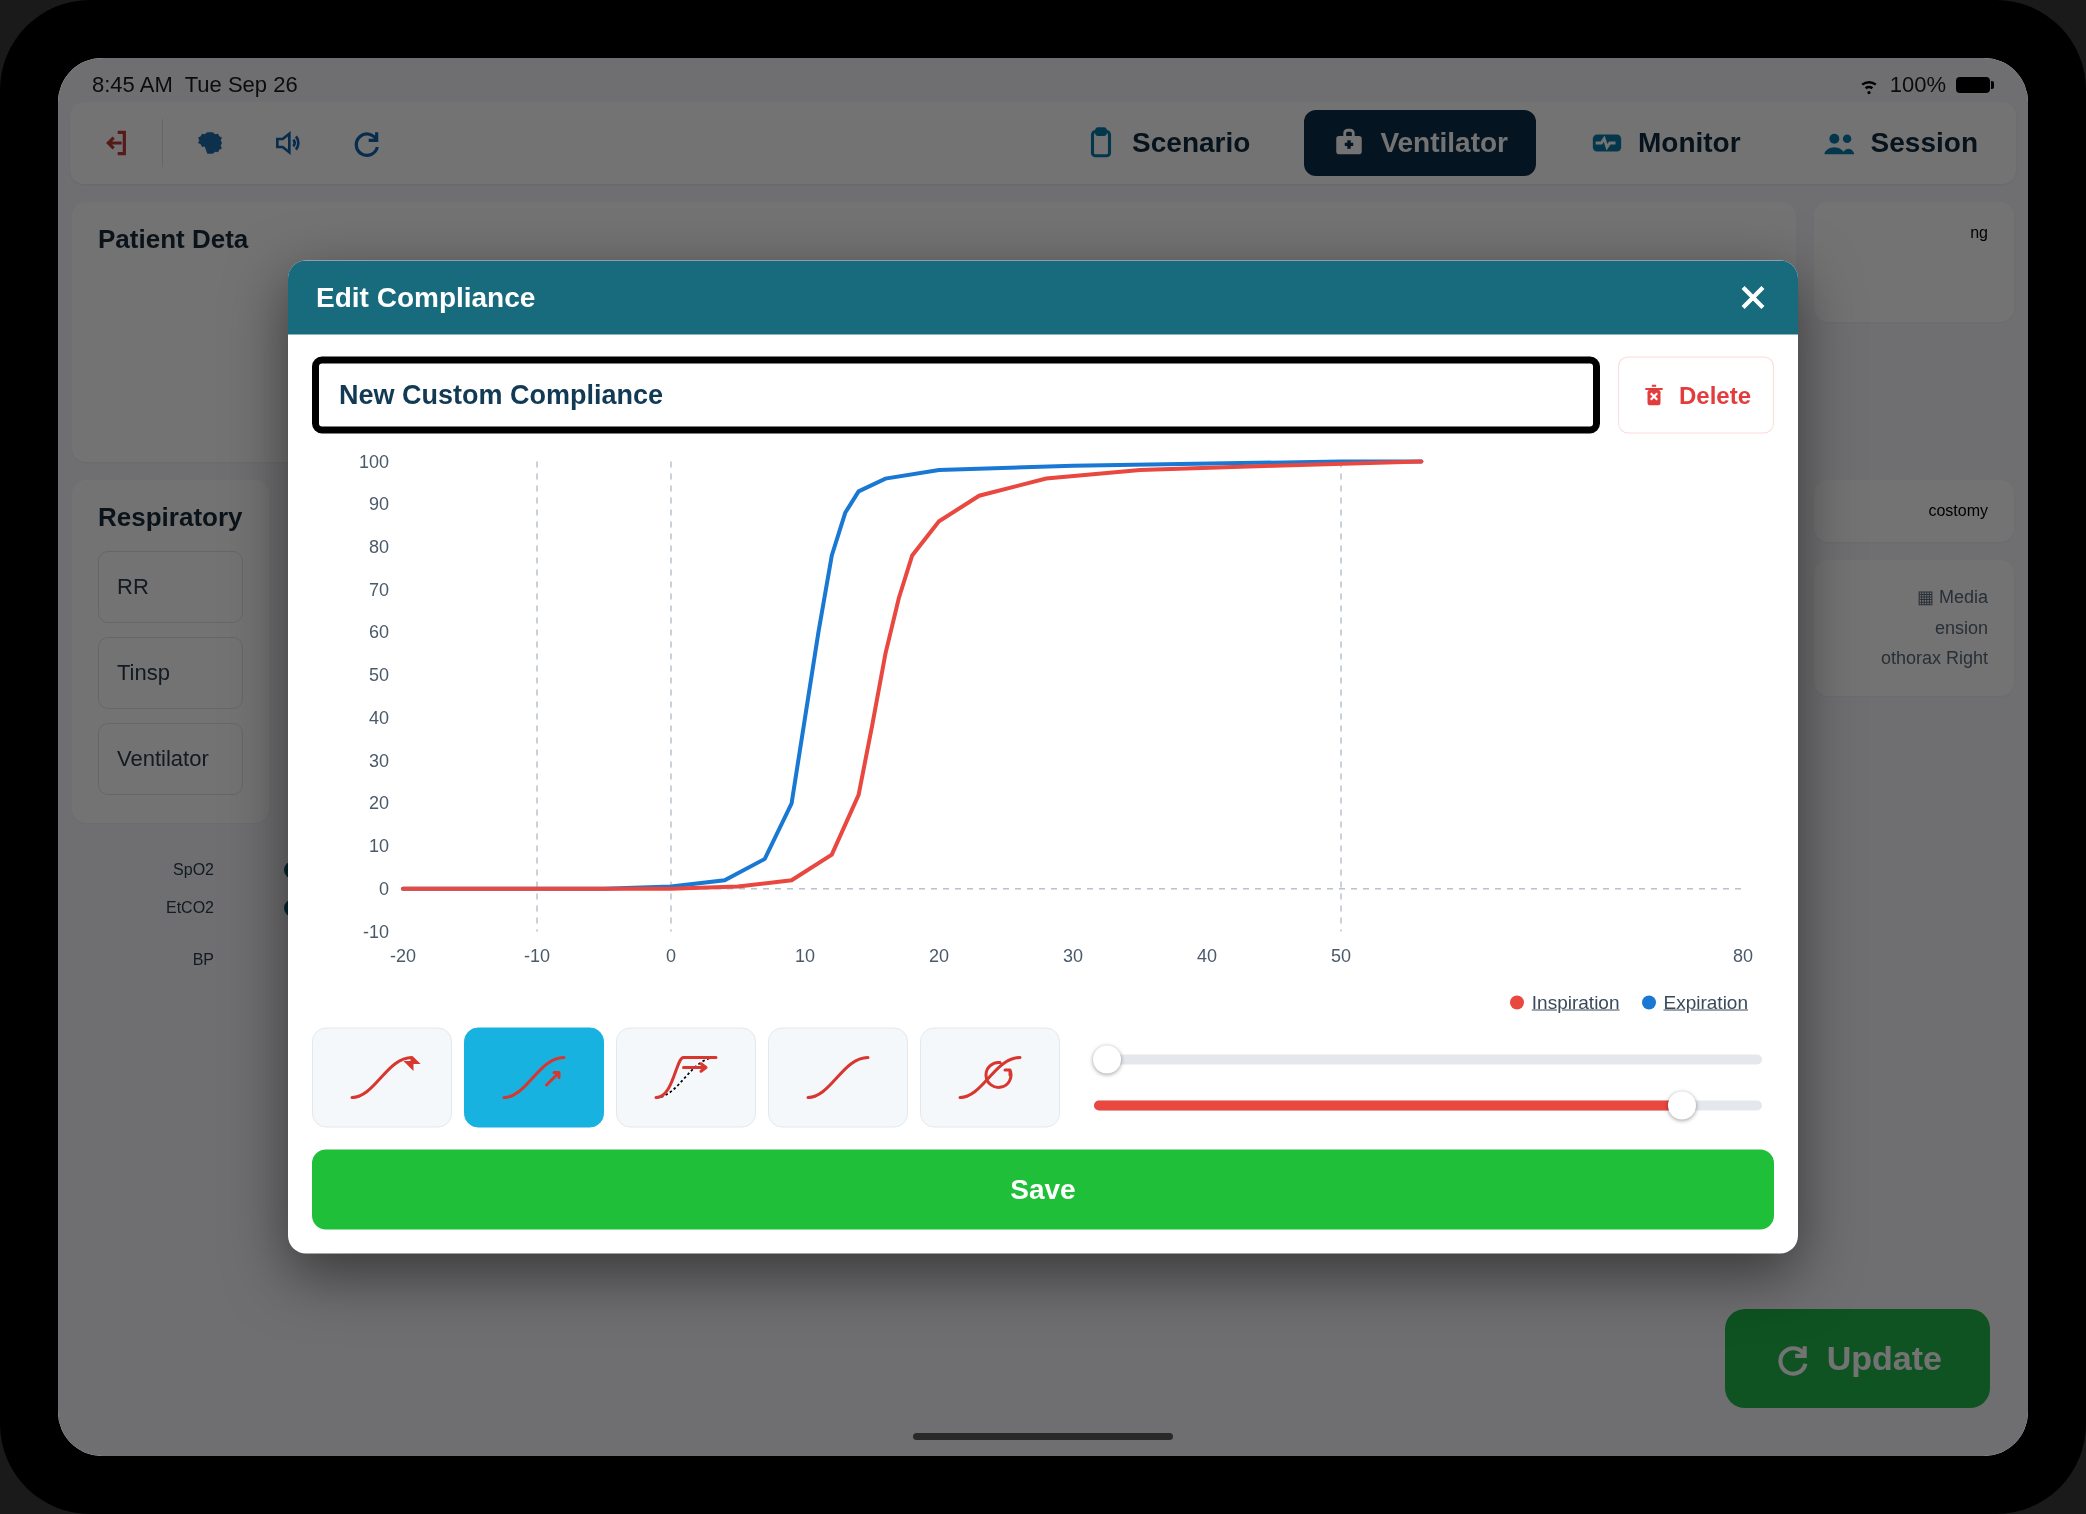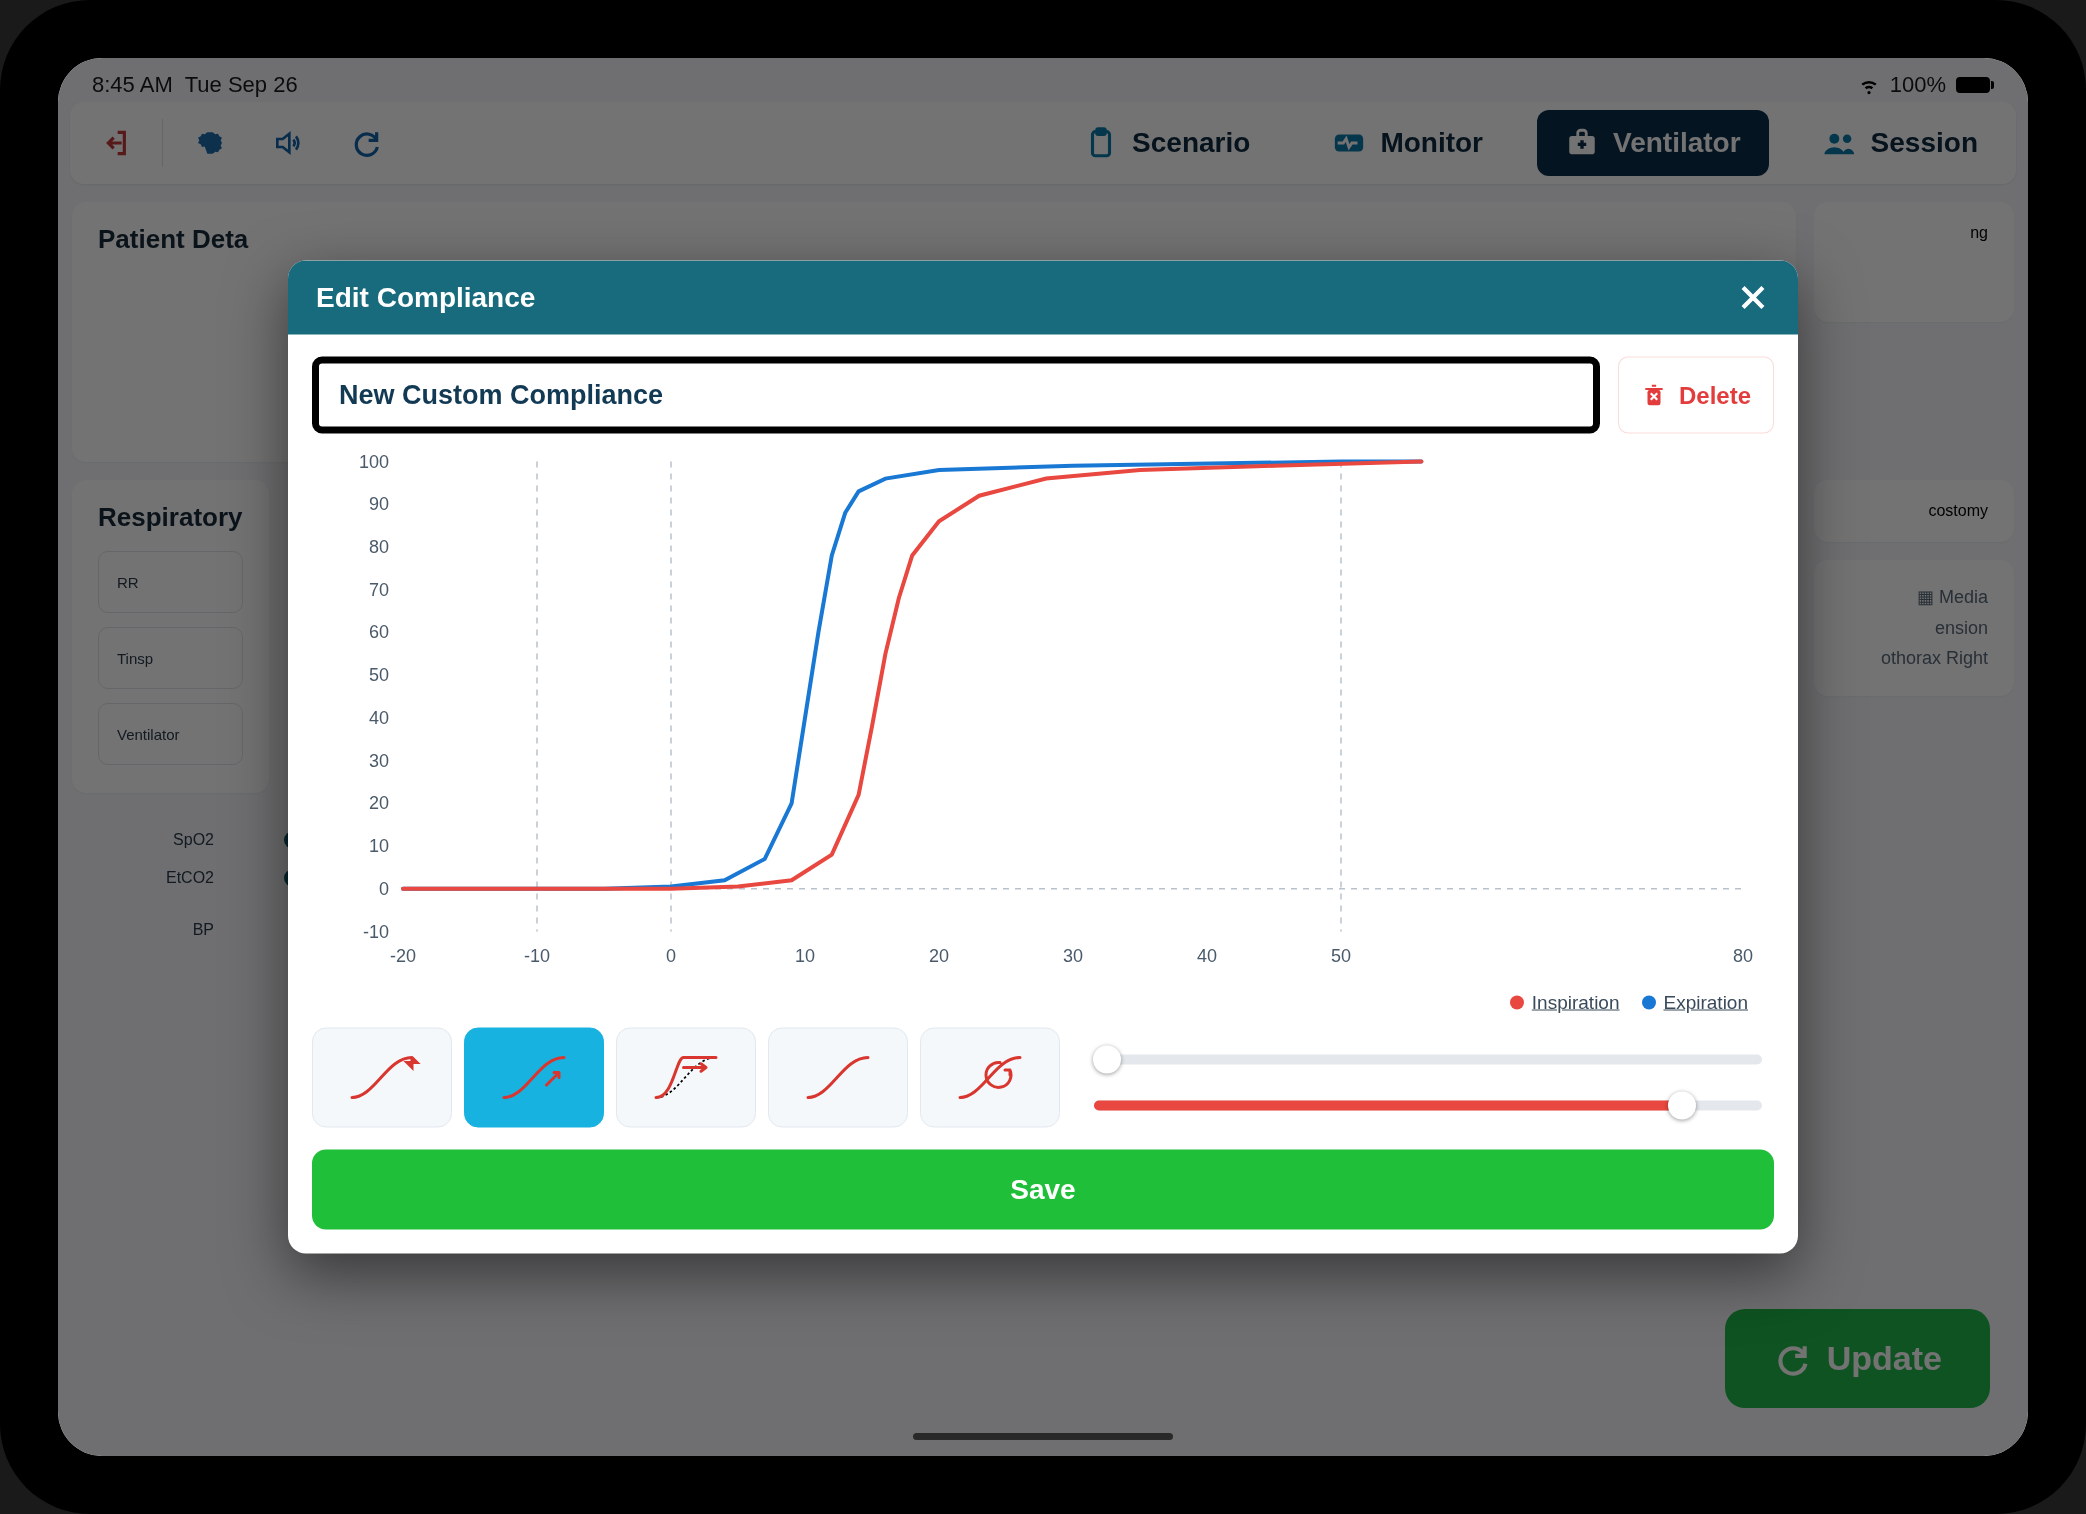--- a/index.html
+++ b/index.html
@@ -53,21 +53,21 @@
 .nav-tab.active { background:#0d2d4a; color:#fff; }
 .nav-tab svg { width:34px; height:34px; }
 
 
 .bg-content {
   display:flex; gap:18px; padding:18px 14px;
 }
 .panel { background:#fff; border-radius:14px; padding:22px 26px; box-shadow:0 1px 3px rgba(0,0,0,.05); }
 .panel-title { font-size:26px; color:#1a2a3a; font-weight:600; margin-bottom:18px; }
 .side-panel { flex:0 0 180px; display:flex; flex-direction:column; gap:20px; }
-.chip { height:62px; border:1px solid #dde3ea; border-radius:10px; display:flex; align-items:center; padding:0 18px; font-size:15px; color:#2a3a4a; }
+.chip { height:72px; border:1px solid #dde3ea; border-radius:10px; display:flex; align-items:center; padding:0 18px; font-size:22px; color:#2a3a4a; }
 .left-wide { flex:1; }
 
 .right-col { width:200px; display:flex; flex-direction:column; gap:18px; }
 
 
 .bottom-row { display:flex; align-items:center; padding:0 32px; gap:70px; margin-top:20px; }
 .br-label { width:100px; font-size:16px; color:#2a3a4a; text-align:right; }
 .br-slider { flex:1; display:flex; align-items:center; gap:10px; }
 .br-dot { width:18px; height:18px; border-radius:50%; background:#0d5568; }
 .br-value-chip { background:#fff; border:3px solid #0a5a6e; border-radius:26px; padding:4px 20px; font-size:26px; font-weight:700; color:#0e2a3f; }
@@ -193,34 +193,34 @@
         </div>
       </div>
       <div class="nav-center">
         <div class="nav-tab">
           <svg viewBox="0 0 24 24" fill="none" stroke="#0d7aa8" stroke-width="2.2">
                 <rect x="6" y="4" width="12" height="17" rx="2"></rect>
                 <rect x="9" y="2" width="6" height="4" rx="1" fill="#0d7aa8"></rect>
               </svg>
           <span>Scenario</span>
         </div>
-        <div class="nav-tab">
-          <svg viewBox="0 0 24 24" fill="#0d7aa8">
-                <rect x="2" y="6" width="20" height="12" rx="3"></rect>
-                <path d="M4 12h4l2-3 2 6 2-3h4" stroke="#fff" stroke-width="2" fill="none"></path>
-              </svg>
-          <span>Monitor</span>
-        </div>
         <div class="nav-tab active">
           <svg viewBox="0 0 24 24" fill="#fff">
                 <rect x="3" y="7" width="18" height="13" rx="2"></rect>
                 <path d="M9 7V5a2 2 0 0 1 2-2h2a2 2 0 0 1 2 2v2" stroke="#fff" stroke-width="2" fill="none"></path>
                 <path d="M12 10v6M9 13h6" stroke="#0d2d4a" stroke-width="2.4"></path>
               </svg>
           <span>Ventilator</span>
+        </div>
+        <div class="nav-tab">
+          <svg viewBox="0 0 24 24" fill="#0d7aa8">
+                <rect x="2" y="6" width="20" height="12" rx="3"></rect>
+                <path d="M4 12h4l2-3 2 6 2-3h4" stroke="#fff" stroke-width="2" fill="none"></path>
+              </svg>
+          <span>Monitor</span>
         </div>
         <div class="nav-tab">
           <svg viewBox="0 0 24 24" fill="#0d7aa8">
                 <circle cx="8" cy="9" r="3.5"></circle>
                 <circle cx="17" cy="9" r="3"></circle>
                 <path d="M1 20c0-3 4-5 7-5s7 2 7 5M14 20c0-2 2-4 4-4s4 2 4 4"></path>
               </svg>
           <span>Session</span>
         </div>
       </div>

